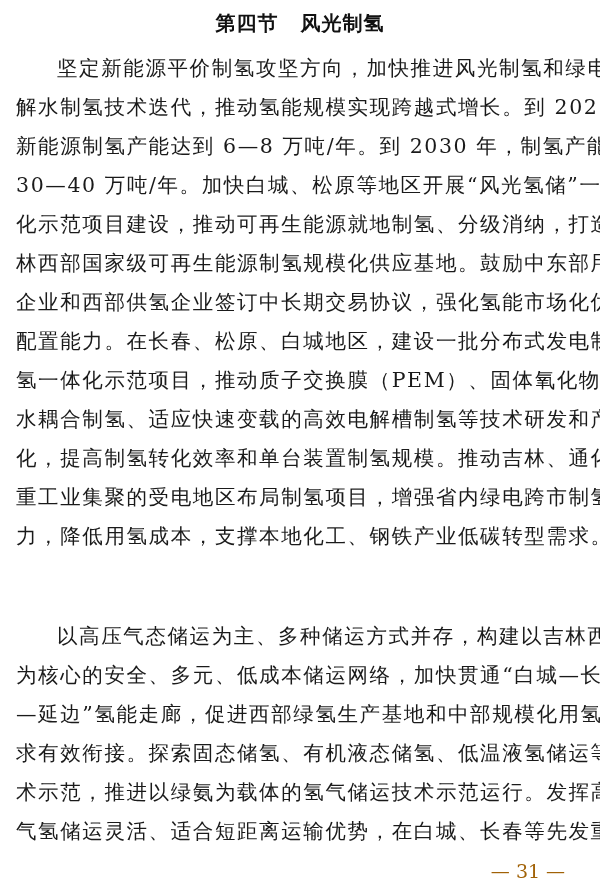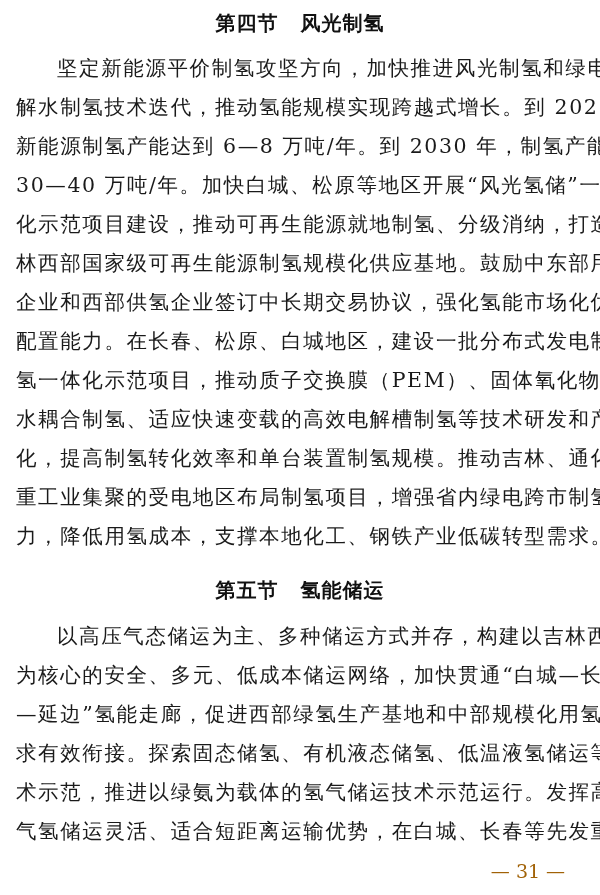--- a/index.html
+++ b/index.html
@@ -43,23 +43,20 @@
     <span class="line">林西部国家级可再生能源制氢规模化供应基地。鼓励中东部用氢</span>
     <span class="line">企业和西部供氢企业签订中长期交易协议，强化氢能市场化优化</span>
     <span class="line">配置能力。在长春、松原、白城地区，建设一批分布式发电制加</span>
     <span class="line">氢一体化示范项目，推动质子交换膜（PEM）、固体氧化物电解</span>
     <span class="line">水耦合制氢、适应快速变载的高效电解槽制氢等技术研发和产业</span>
     <span class="line">化，提高制氢转化效率和单台装置制氢规模。推动吉林、通化等</span>
     <span class="line">重工业集聚的受电地区布局制氢项目，增强省内绿电跨市制氢能</span>
     <span class="line last">力，降低用氢成本，支撑本地化工、钢铁产业低碳转型需求。</span>
   </div>
 
-  <div class="heading" style="top: 577px;">
-    <span>第五节</span><span class="sep"></span><span>氢能储运</span>
-  </div>
 
   <div class="para" style="top: 617px;">
     <span class="line indent">以高压气态储运为主、多种储运方式并存，构建以吉林西部</span>
     <span class="line">为核心的安全、多元、低成本储运网络，加快贯通“白城—长春</span>
     <span class="line">—延边”氢能走廊，促进西部绿氢生产基地和中部规模化用氢需</span>
     <span class="line">求有效衔接。探索固态储氢、有机液态储氢、低温液氢储运等技</span>
     <span class="line">术示范，推进以绿氨为载体的氢气储运技术示范运行。发挥高压</span>
     <span class="line">气氢储运灵活、适合短距离运输优势，在白城、长春等先发重点</span>
   </div>
 

